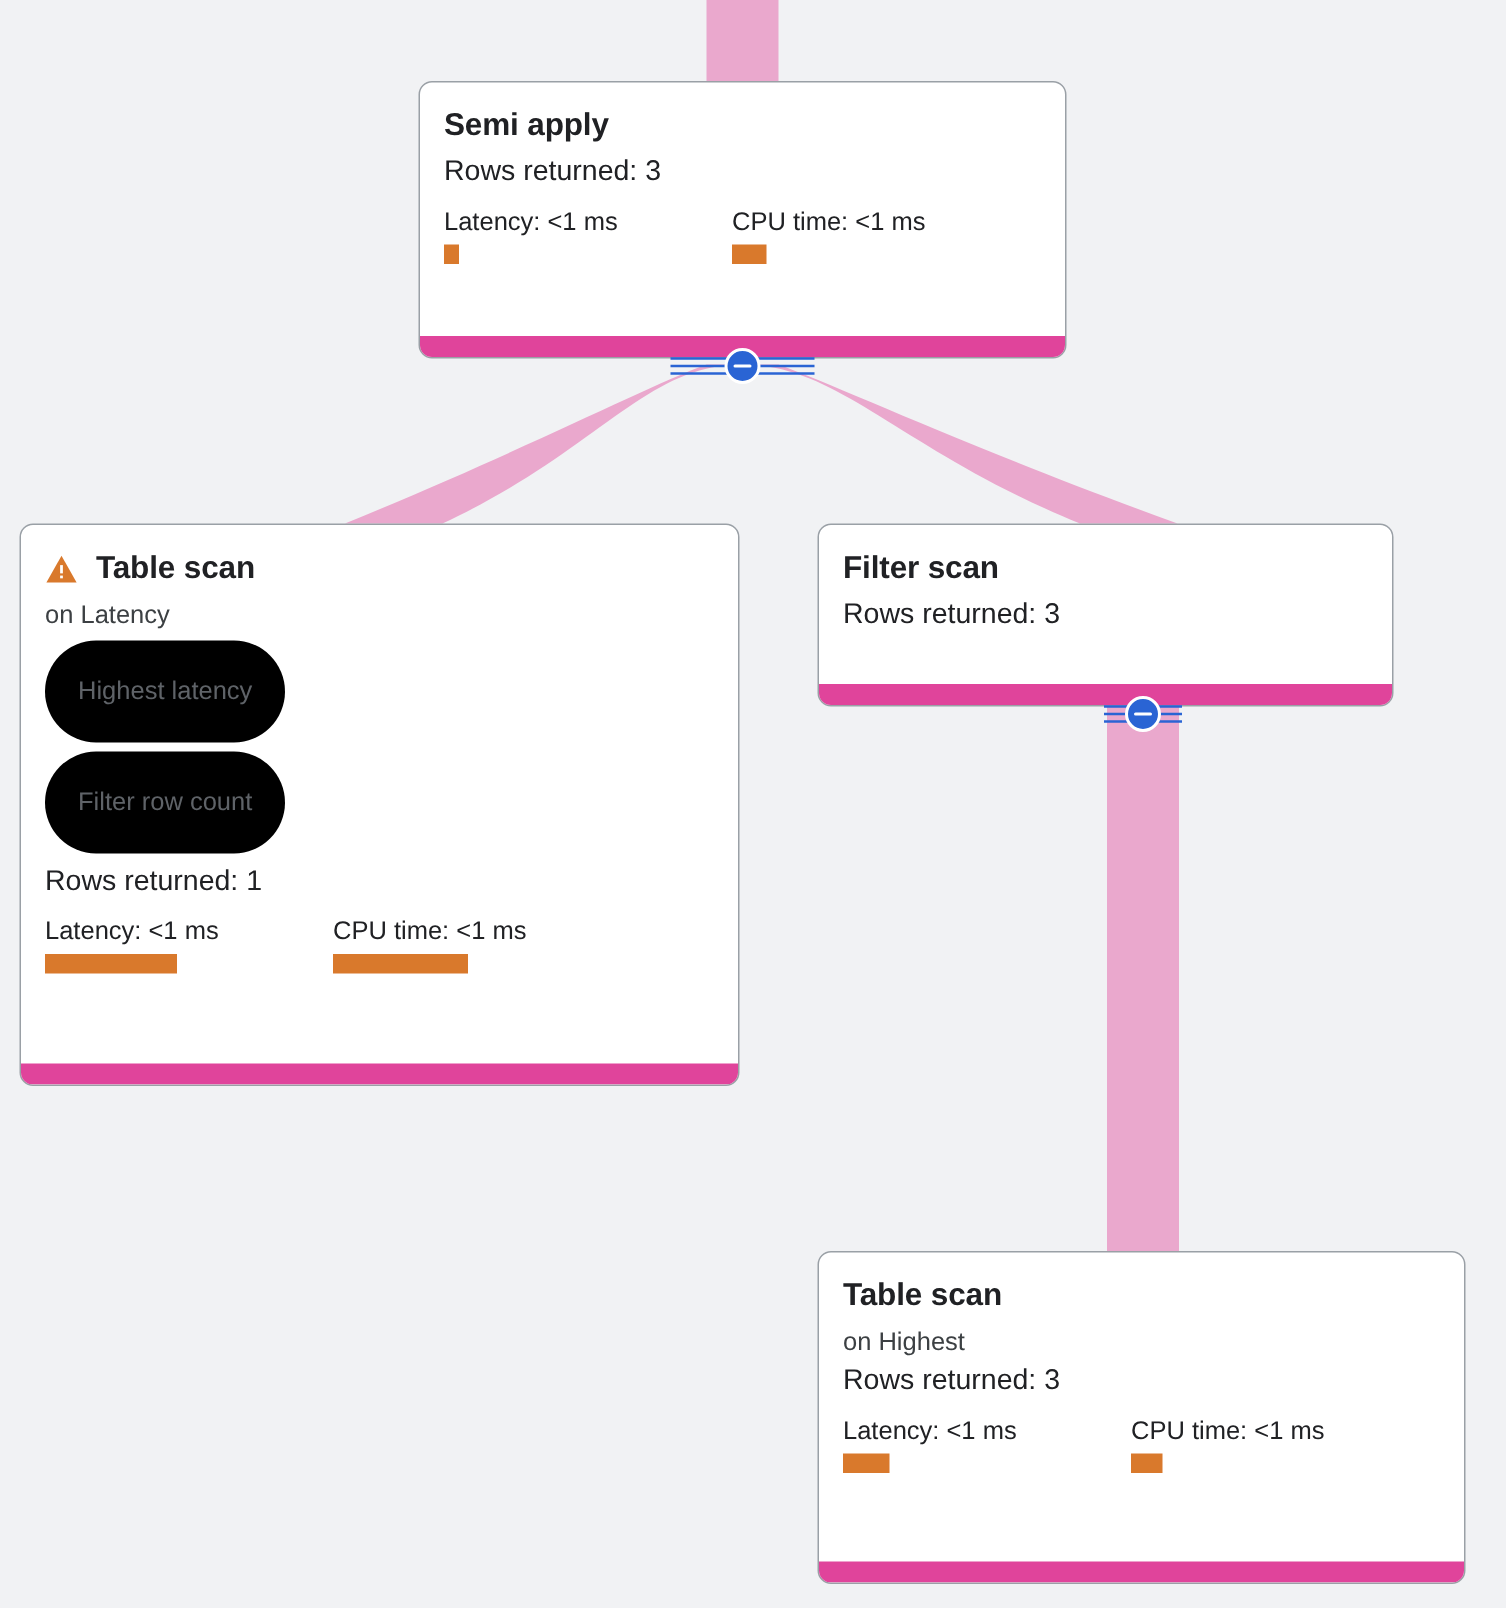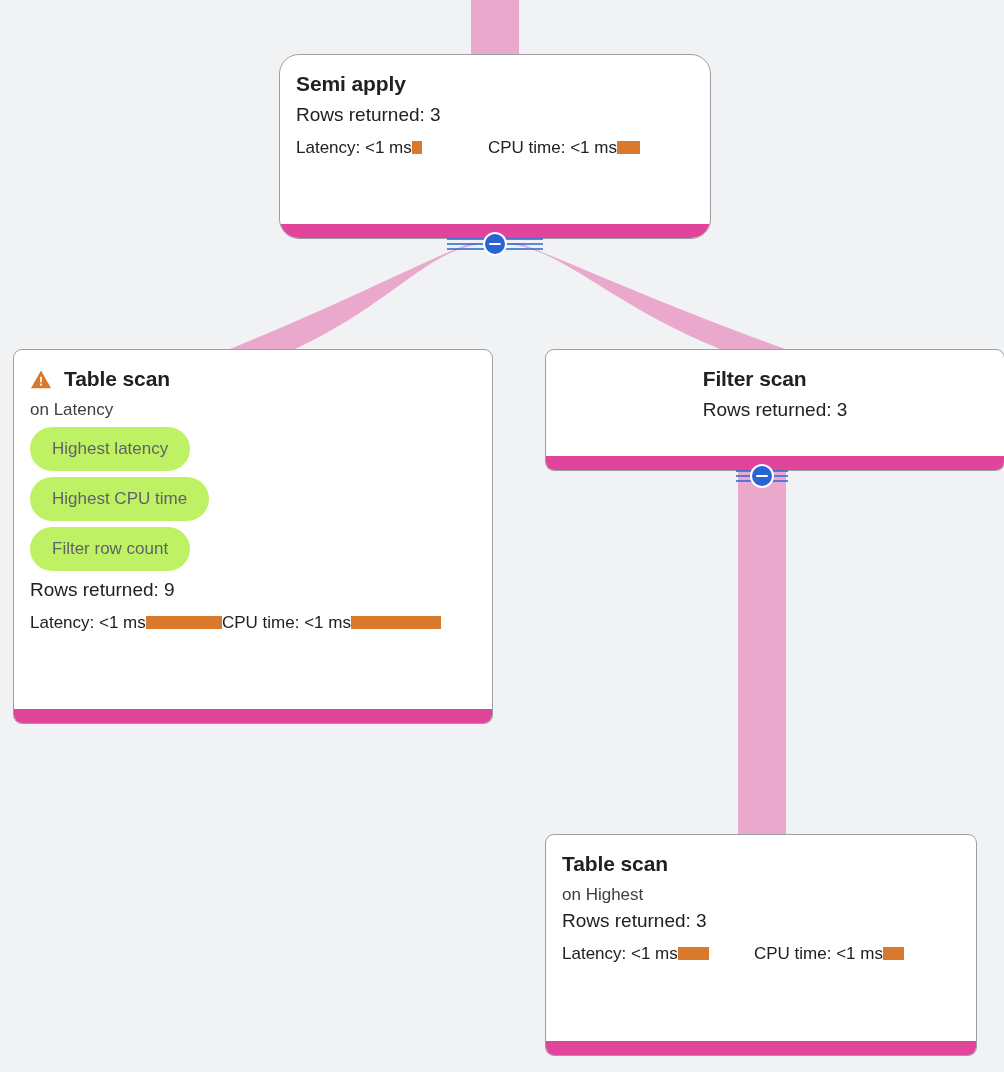--- a/index.html
+++ b/index.html
@@ -81,55 +81,55 @@
     color: #202124;
     margin-top: 1px;
   }
 
   .badges {
     margin: 5px 0 5px 0;
   }
   .badge {
     display: block;
     width: max-content;
-    background: #bef264;
+    background: #000000;
     color: #5f6368;
     border-radius: 999px;
     font-size: 17px;
     line-height: 20px;
-    padding: 12px 22px;
+    padding: 24px 22px;
     margin: 0 0 6px 0;
   }
 
   .metrics {
     display: flex;
     margin-top: 10px;
   }
   .metric {
     display: flex;
-    flex-direction: row;
+    flex-direction: column;
   }
   .metric-label {
     font-size: 17px;
     line-height: 22px;
     color: #202124;
     white-space: nowrap;
   }
   .metric-bar {
     height: 13px;
     background: #d9792c;
     margin-top: 4px;
   }
 
   
-  #node-semi-apply { left: 279px; top: 54px; width: 432px; height: 185px; border-radius: 20px; }
+  #node-semi-apply { left: 279px; top: 54px; width: 432px; height: 185px; }
   #node-semi-apply .metric:first-child { width: 192px; }
   #node-table-scan-singers { left: 13px; top: 349px; width: 480px; height: 375px; }
   #node-table-scan-singers .metric:first-child { width: 192px; }
-  #node-filter-scan { left: 545px; top: 349px; width: 460px; height: 122px; align-items: center; }
+  #node-filter-scan { left: 545px; top: 349px; width: 384px; height: 122px; }
   #node-table-scan-albums { left: 545px; top: 834px; width: 432px; height: 222px; }
   #node-table-scan-albums .metric:first-child { width: 192px; }
 
   
   .collapse-toggle {
     position: absolute;
     width: 108px;
     height: 26px;
     display: flex;
     align-items: center;
@@ -223,24 +223,23 @@
         <svg class="warn-icon" viewBox="0 0 24 22">
           <path d="M12 1.2 L23 20.6 L1 20.6 Z" fill="#d9792c"></path>
           <rect x="11" y="8" width="2" height="6" fill="#ffffff"></rect>
           <rect x="11" y="15.6" width="2" height="2" fill="#ffffff"></rect>
         </svg>
         <div class="node-title">Table scan</div>
       </div>
       <div class="node-sub">on Latency</div>
       <div class="badges">
         <span class="badge">Highest latency</span>
-        <span class="badge">Highest CPU time</span>
         <span class="badge">Filter row count</span>
       </div>
-      <div class="node-rows">Rows returned: 9</div>
+      <div class="node-rows">Rows returned: 1</div>
       <div class="metrics">
         <div class="metric">
           <div class="metric-label">Latency: &lt;1 ms</div>
           <div class="metric-bar" style="width: 88px;"></div>
         </div>
         <div class="metric">
           <div class="metric-label">CPU time: &lt;1 ms</div>
           <div class="metric-bar" style="width: 90px;"></div>
         </div>
       </div>

